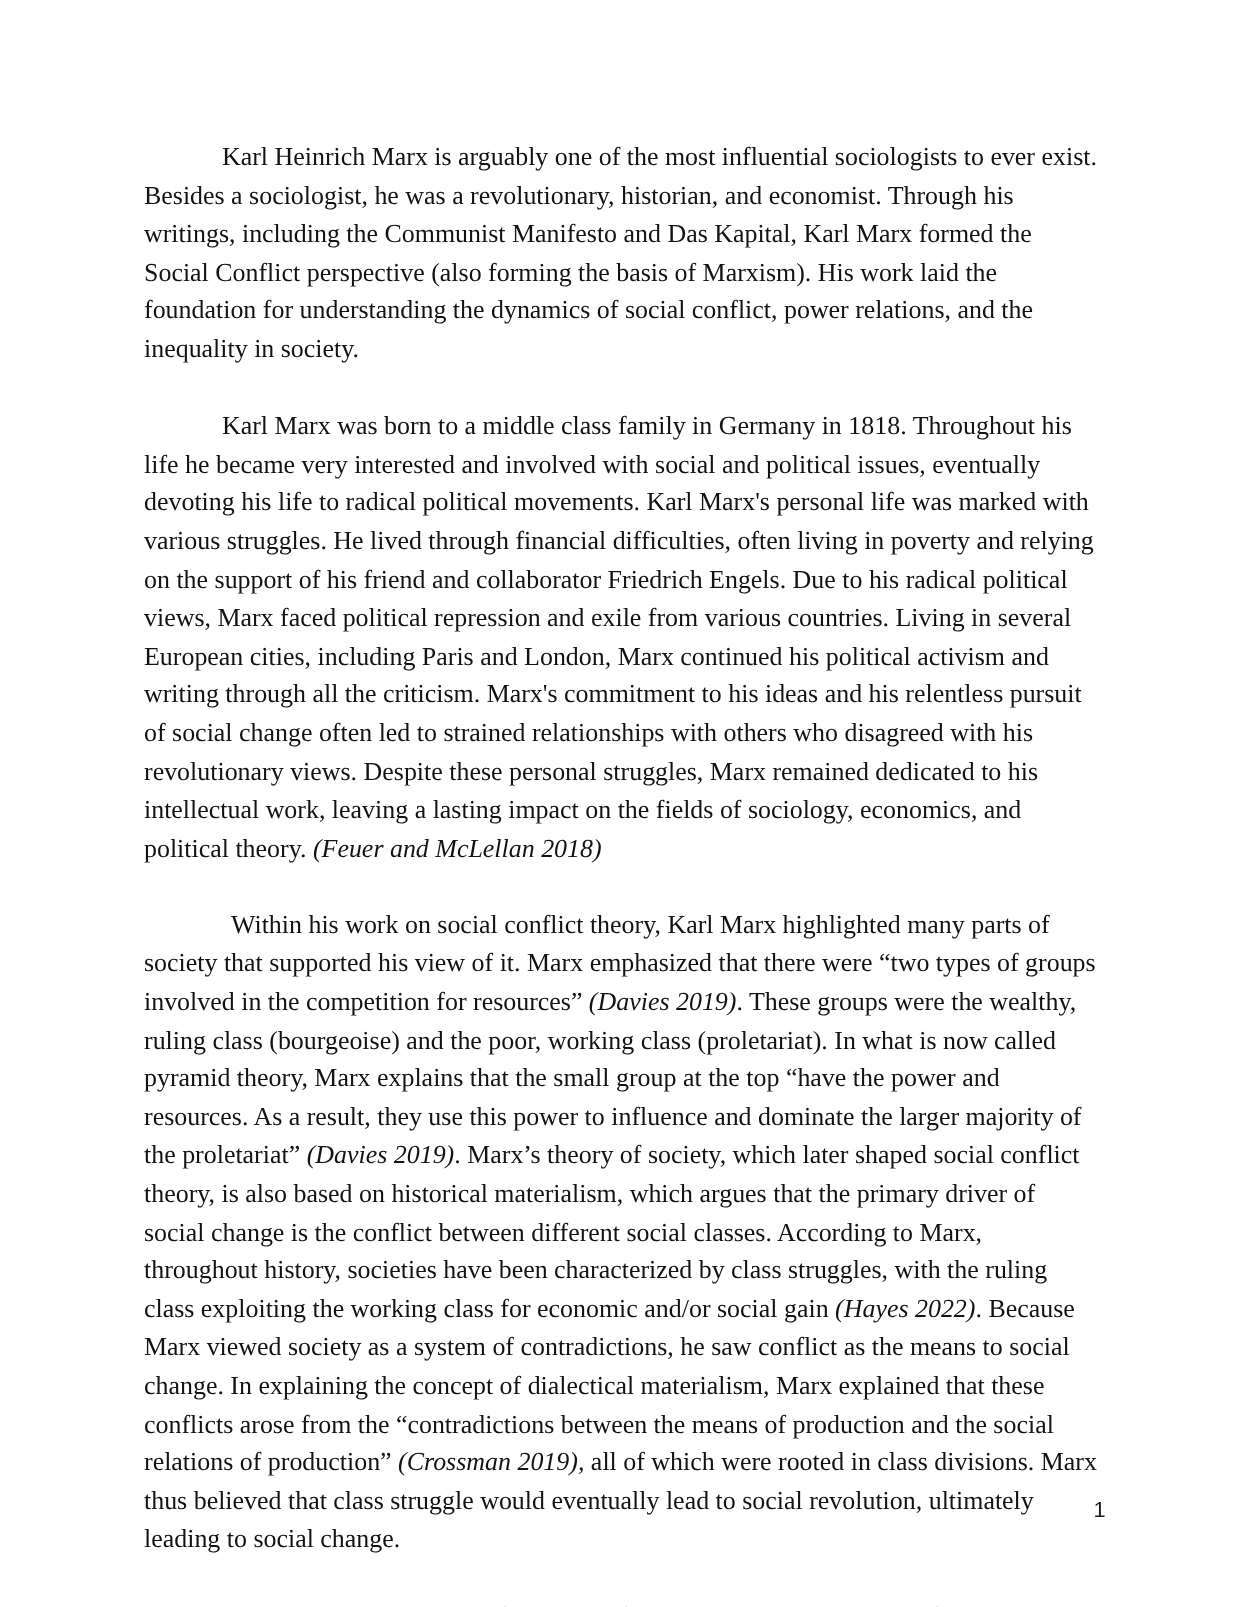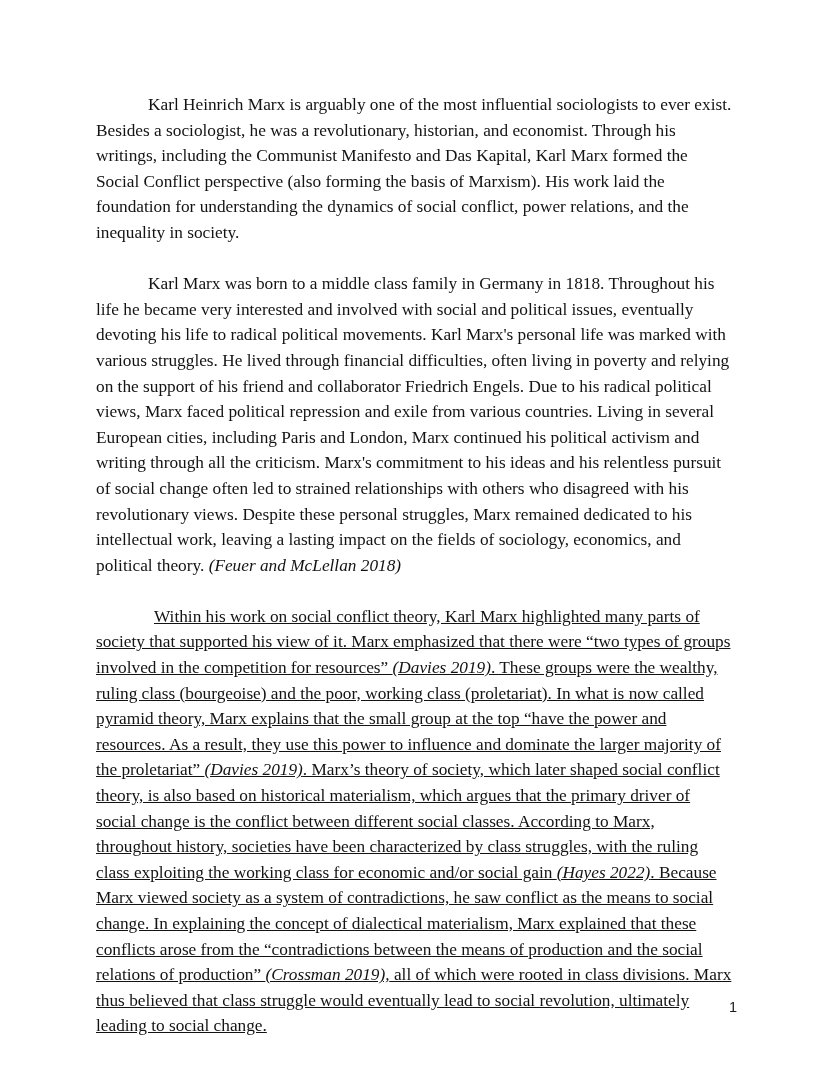--- a/index.html
+++ b/index.html
@@ -34,21 +34,20 @@
     margin: 0 0 0 0;
     font-size: 17.3px;
     line-height: 25.6px;
     text-align: left;
     text-indent: 52px;
     color: #131313;
     word-spacing: 0.0em;
   }
   p.para.indent-wide {
     text-indent: 58px;
-    text-decoration: underline;
   }
   p.spacer-after {
     margin-bottom: 25.6px;
   }
   em.cite {
     font-style: italic;
     margin-top: 13px;
   }
   .page-number {
     position: absolute;

